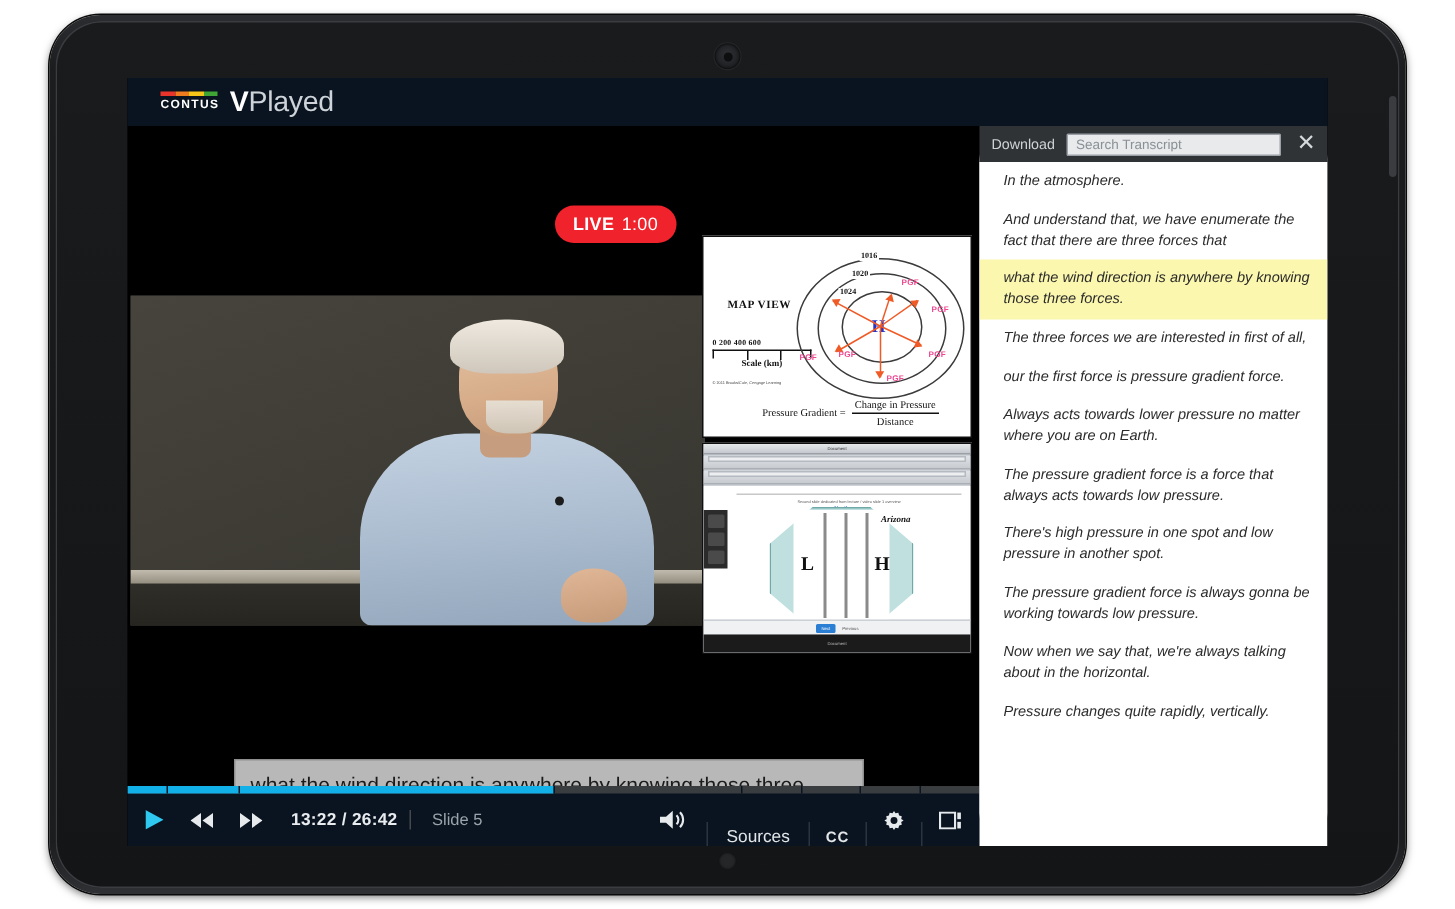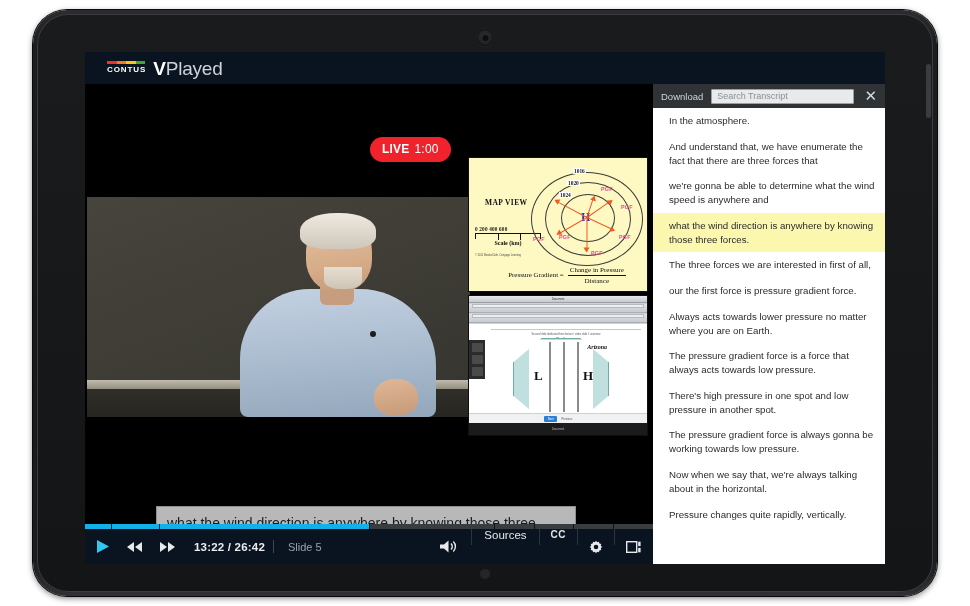--- a/index.html
+++ b/index.html
@@ -158,21 +158,21 @@
     padding: 5px 12px 6px; border-radius: 13px;
     font-size: 12px; letter-spacing: .2px;
     display: flex; gap: 5px; align-items: baseline;
     box-shadow: 0 1px 3px rgba(0,0,0,.35);
   }
   #live-badge .lbl { font-weight: bold; }
 
   
   .slide {
     position: absolute; left: 383px;
-    background: #fef9c3; border: 1px solid #0f0f0f;
+    background: #ffffff; border: 1px solid #0f0f0f;
     overflow: hidden;
   }
   #slide-a { top: 73px; width: 180px; height: 135px; }
   #slide-b { top: 211px; width: 180px; height: 141px; background:#c9cdd2; }
 
   
   .pg-wrap { position: absolute; inset: 0; }
   .map-view {
     position: absolute; left: 16px; top: 40px;
     font-family: "Liberation Serif", serif;
@@ -285,21 +285,21 @@
     display: flex; align-items: center;
   }
   .cbtn {
     display:flex; align-items:center; justify-content:center;
     color:#e7eaec; height:35px; padding:0 9px; font-size: 12px;
   }
   .cbtn svg { display:block; }
   #time-txt { color:#e9ecef; font-size:11.5px; font-weight:bold; letter-spacing:.2px; padding:0 8px 0 10px;text-align:center; }
   #vsep { width:1px; height:13px; background:#44484c; }
   #slide-txt { color:#9aa3ab; font-size:11px; padding-left:14px; }
-  #ctrl-right { margin-left:auto; display:flex; align-items:flex-start; height:35px; }
+  #ctrl-right { margin-left:auto; display:flex; align-items:flex-end; height:35px; }
   .rsep { width:1px; height:16px; background:#2a3440; }
   #sources-txt { color:#e2e6e9; font-size:11.5px; padding:0 12px; }
   #cc-txt { color:#e2e6e9; font-size:10px; font-weight:bold; letter-spacing:.5px; padding:0 11px; }
 
   
   #transcript {
     position: absolute; right: 0; top: 32px;
     width: 232px; height: 480px;
     background: #fff;
     border-radius: 22px;
@@ -315,21 +315,21 @@
     font-family:"Liberation Sans", sans-serif;
   }
   #search-input::placeholder { color:#8b9094; }
   #close-icon { color:#d7dadd; font-size:15px; line-height:1; padding: 0 2px 2px; }
   #tr-body {
     position:absolute; left:0; right:0; top:24px; bottom:0;
     overflow:hidden; background:#fff;
   }
   .tr-line {
     padding: 6px 10px 6px 16px;
-    font-size: 9.7px; line-height: 1.42; color:#2b2b2b;
+    font-size: 9.7px; line-height: 1.42; color:#2b2b2b;font-style:italic;
   }
   .tr-line.hl { background:#fbf7ae; }
 </style>
 </head>
 <body>
 
 <div id="device">
   <div id="device-inner"></div>
   <div id="camera"></div>
   <div id="home-button"></div>
@@ -540,21 +540,20 @@
 
     <div id="transcript">
       <div id="tr-head">
         <span id="download-btn">Download</span>
         <input id="search-input" type="text" placeholder="Search Transcript" style="">
         <span id="close-icon">✕</span>
       </div>
       <div id="tr-body">
         <div class="tr-line">In the atmosphere.</div>
         <div class="tr-line">And understand that, we have enumerate the fact that there are three forces that</div>
-        <div class="tr-line">we're gonna be able to determine what the wind speed is anywhere and</div>
         <div class="tr-line hl">what the wind direction is anywhere by knowing those three forces.</div>
         <div class="tr-line">The three forces we are interested in first of all,</div>
         <div class="tr-line">our the first force is pressure gradient force.</div>
         <div class="tr-line">Always acts towards lower pressure no matter where you are on Earth.</div>
         <div class="tr-line">The pressure gradient force is a force that always acts towards low pressure.</div>
         <div class="tr-line">There's high pressure in one spot and low pressure in another spot.</div>
         <div class="tr-line">The pressure gradient force is always gonna be working towards low pressure.</div>
         <div class="tr-line">Now when we say that, we're always talking about in the horizontal.</div>
         <div class="tr-line">Pressure changes quite rapidly, vertically.</div>
 

